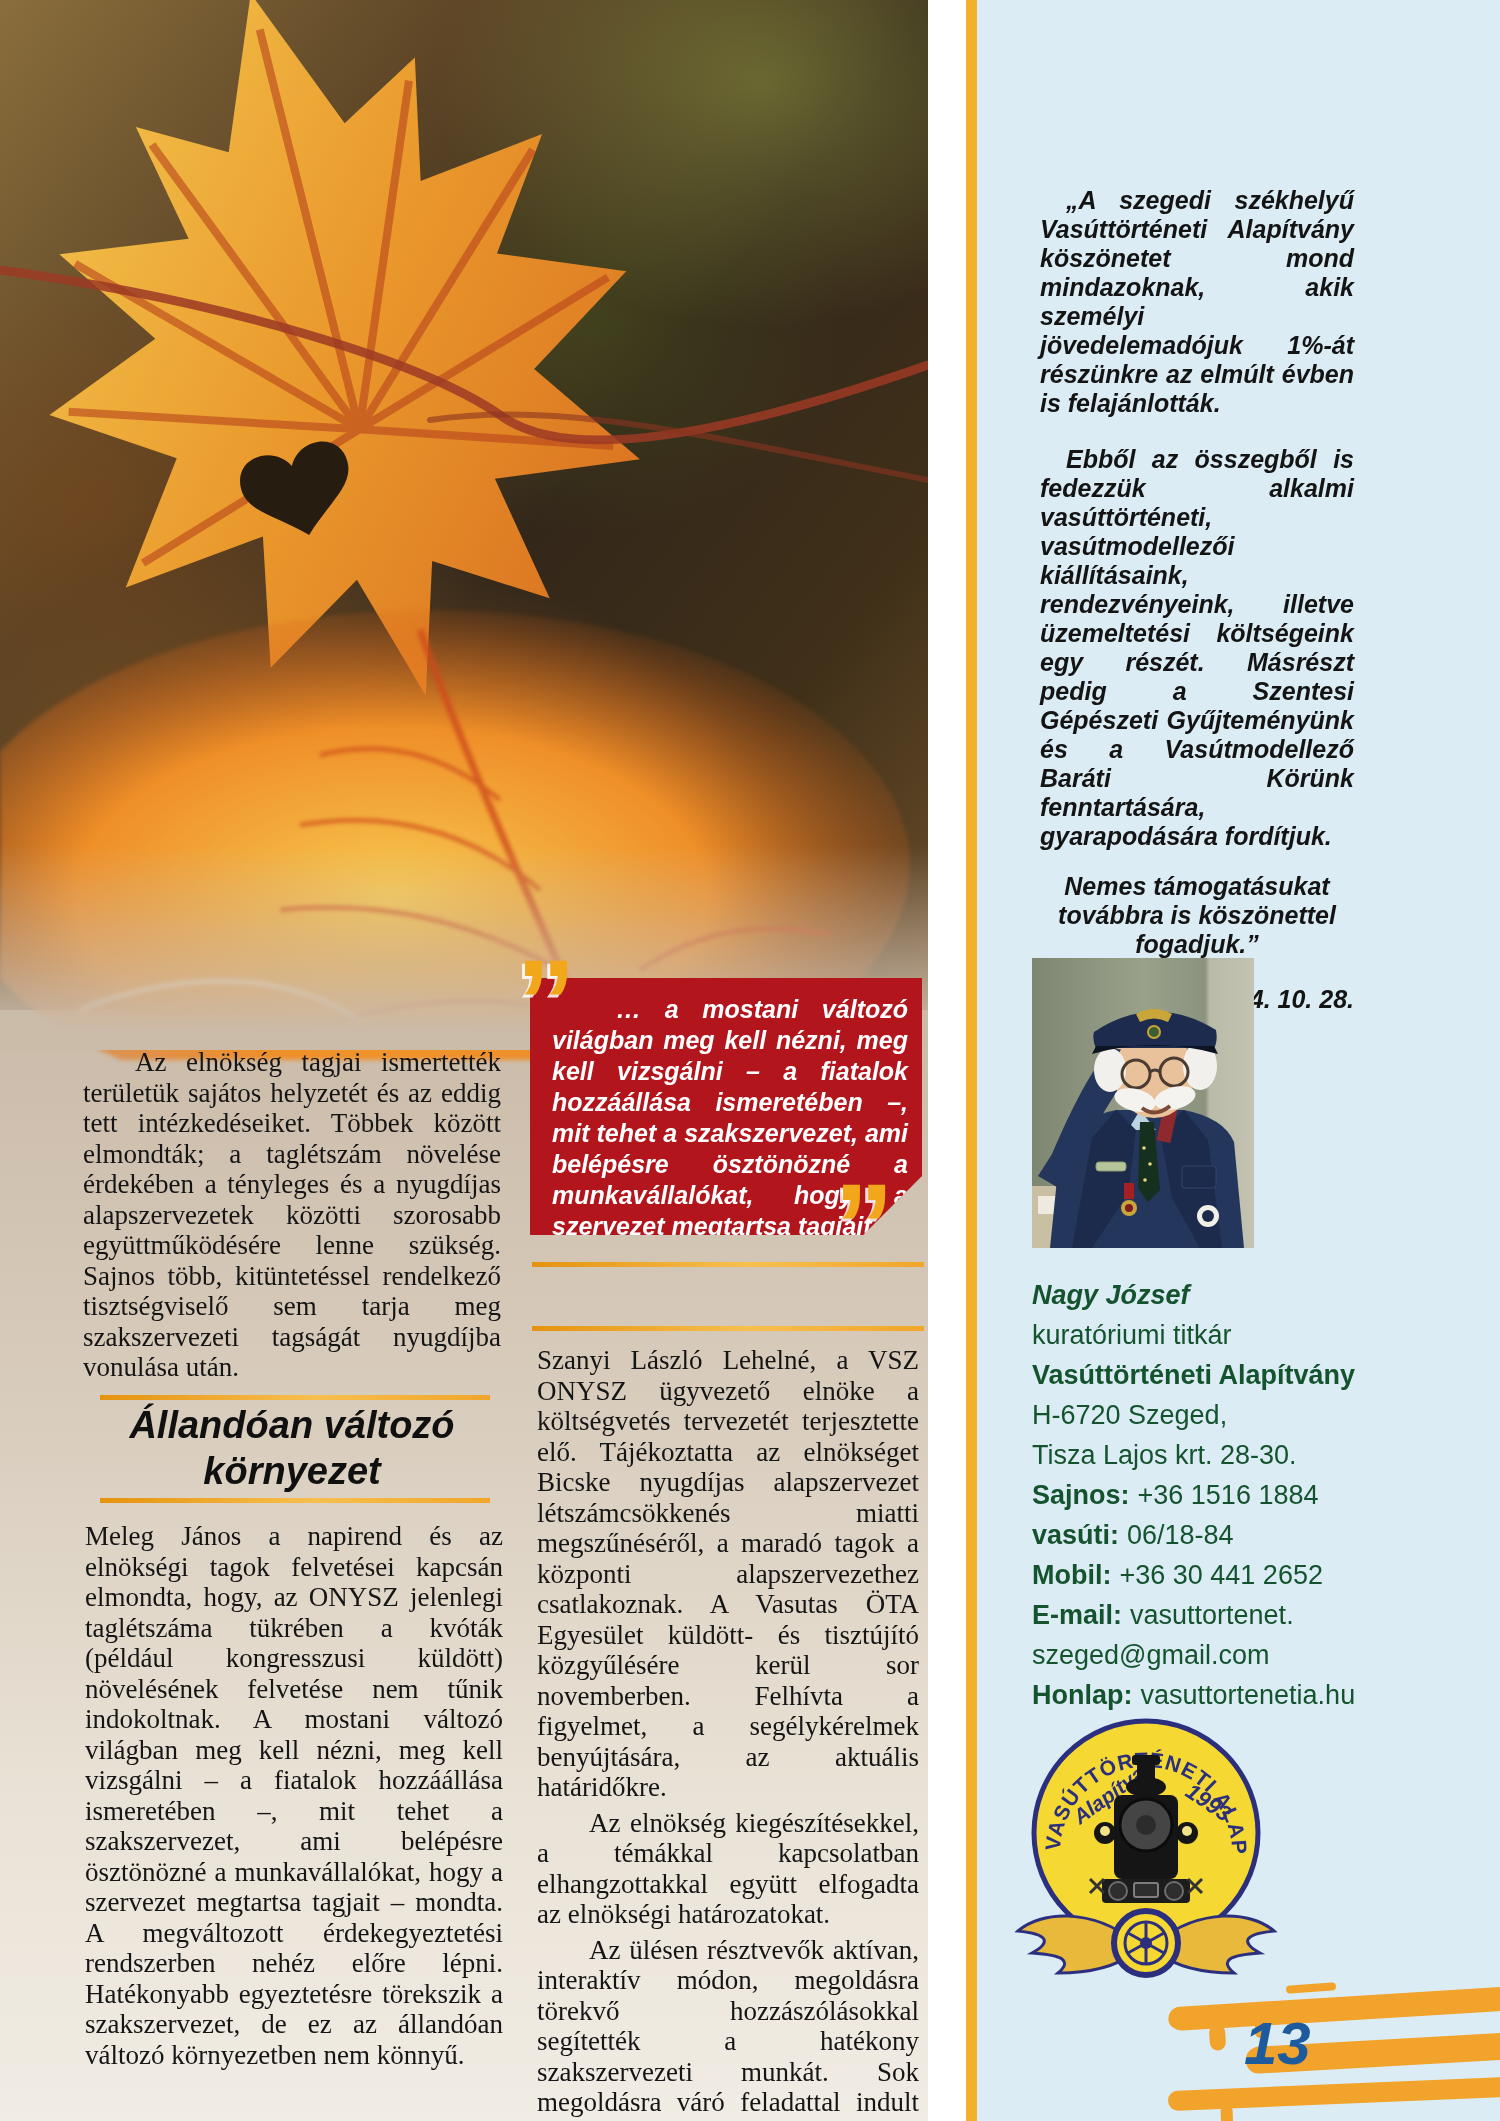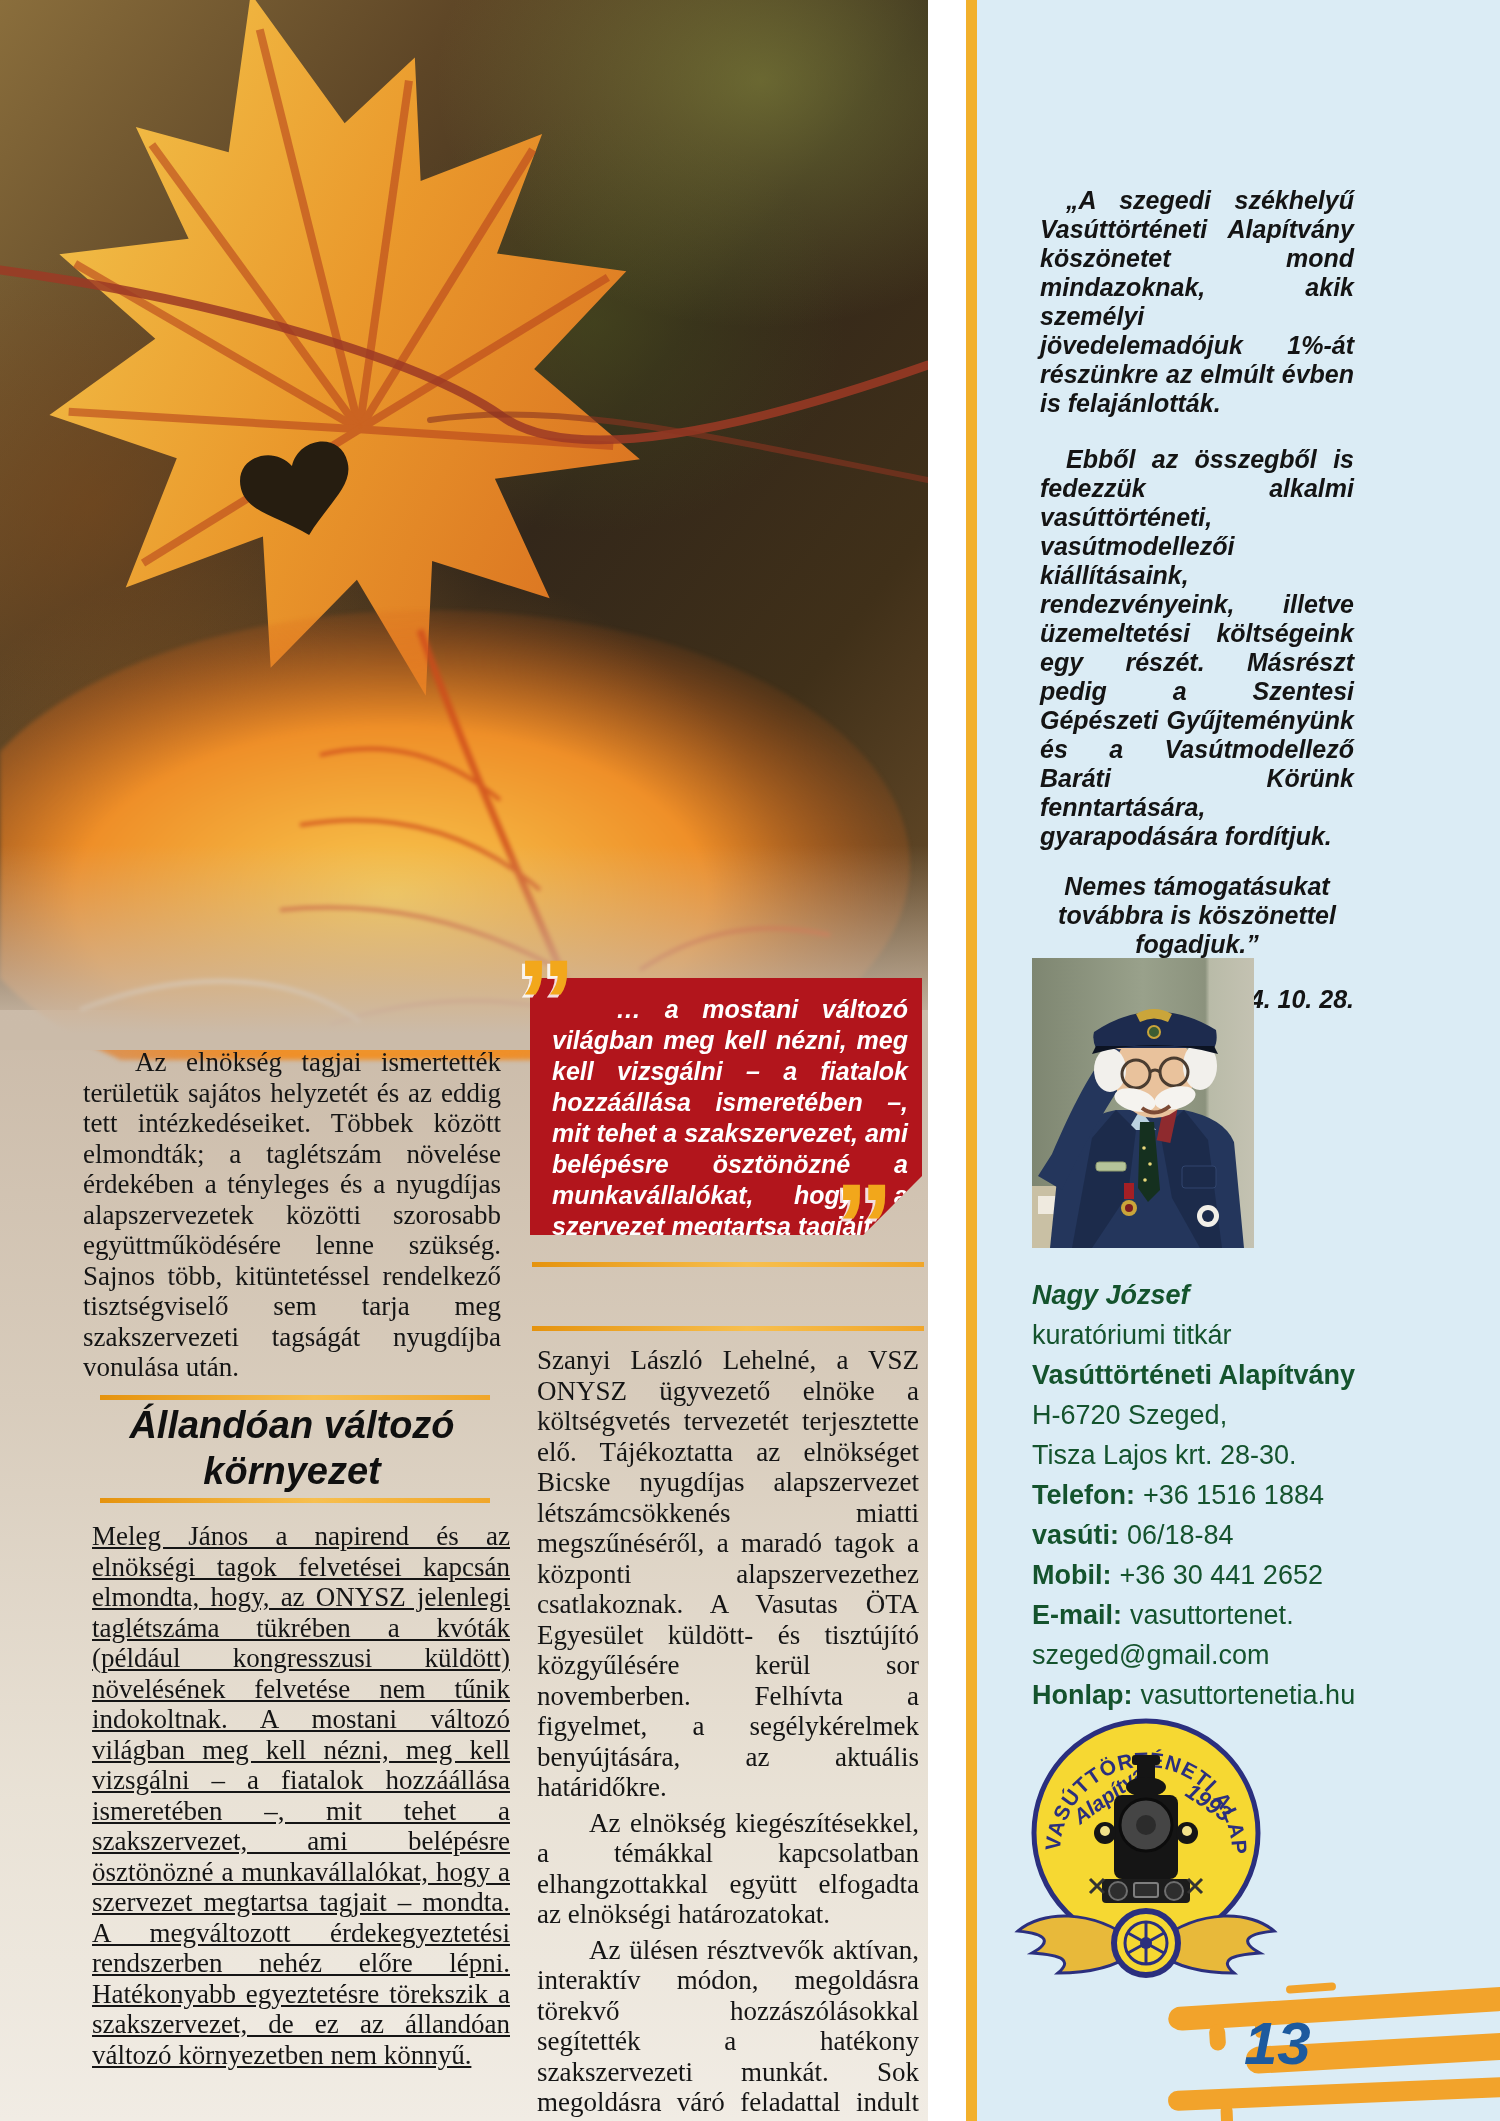--- a/index.html
+++ b/index.html
@@ -22,21 +22,21 @@
   .leaf-bottom{position:absolute;left:0;top:590px;width:928px;height:470px;filter:blur(2px);}
   .art-fade{position:absolute;left:0;top:845px;width:928px;height:205px;
        background:linear-gradient(to bottom, rgba(203,187,169,0) 0%, #cbbba9 92%);}
 
   
   .serifcopy{font-family:"Liberation Serif",serif;font-size:27px;line-height:30.5px;
              color:#151515;text-align:justify;}
   .serifcopy p{margin:5px;}
   .indent{text-indent:52px;}
   .col-left1{left:78px;top:1042px;width:428px;}
-  .col-left2{left:87px;top:1516px;width:428px;text-decoration:underline;}
+  .col-left2{left:80px;top:1516px;width:428px;}
   .col-mid{left:532px;top:1340px;width:392px;}
   .rule{height:5px;background:linear-gradient(90deg,#e5930e,#f7bf4e 55%,#f0a62a);}
   .heading{font-family:"Liberation Sans",sans-serif;font-weight:bold;font-style:italic;
            font-size:38px;line-height:46px;color:#101010;text-align:center;}
   .signature{font-family:"Liberation Sans",sans-serif;font-weight:bold;font-size:28px;
              text-align:right;color:#101010;margin-top:2px;}
 
   
   .pullquote{left:530px;top:978px;width:392px;height:257px;background:#b2151c;
              clip-path:polygon(0 0,100% 0,100% 77%,85% 100%,0 100%);
@@ -234,21 +234,21 @@
     <ellipse cx="143" cy="140" rx="21" ry="11" fill="#f5f3ef" transform="rotate(-14 143 140)"></ellipse>
     <path d="M110 150 Q123 160 138 148" stroke="#7c4a35" stroke-width="4" fill="none"></path>
   </svg>
 
   <div class="abs contact">
     <div class="c-line c-name">Nagy József</div>
     <div class="c-line">kuratóriumi titkár</div>
     <div class="c-line c-org">Vasúttörténeti Alapítvány</div>
     <div class="c-line">H-6720 Szeged,</div>
     <div class="c-line">Tisza Lajos krt. 28-30.</div>
-    <div class="c-line"><span class="c-label">Telefon:</span><span>+36 1516 1884</span></div>
+    <div class="c-line"><span class="c-label">Sajnos:</span><span>+36 1516 1884</span></div>
     <div class="c-line"><span class="c-label">vasúti:</span><span>06/18-84</span></div>
     <div class="c-line"><span class="c-label">Mobil:</span><span>+36 30 441 2652</span></div>
     <div class="c-line"><span class="c-label">E-mail:</span><span>vasuttortenet.</span></div>
     <div class="c-line"><span>szeged@gmail.com</span></div>
     <div class="c-line"><span class="c-label">Honlap:</span><span>vasuttortenetia.hu</span></div>
   </div>
 
   <svg class="abs logo" viewBox="0 0 280 300">
     <defs>
       <path id="arcpath" d="M 54 150 A 86 86 0 1 1 226 150" fill="none"></path>

